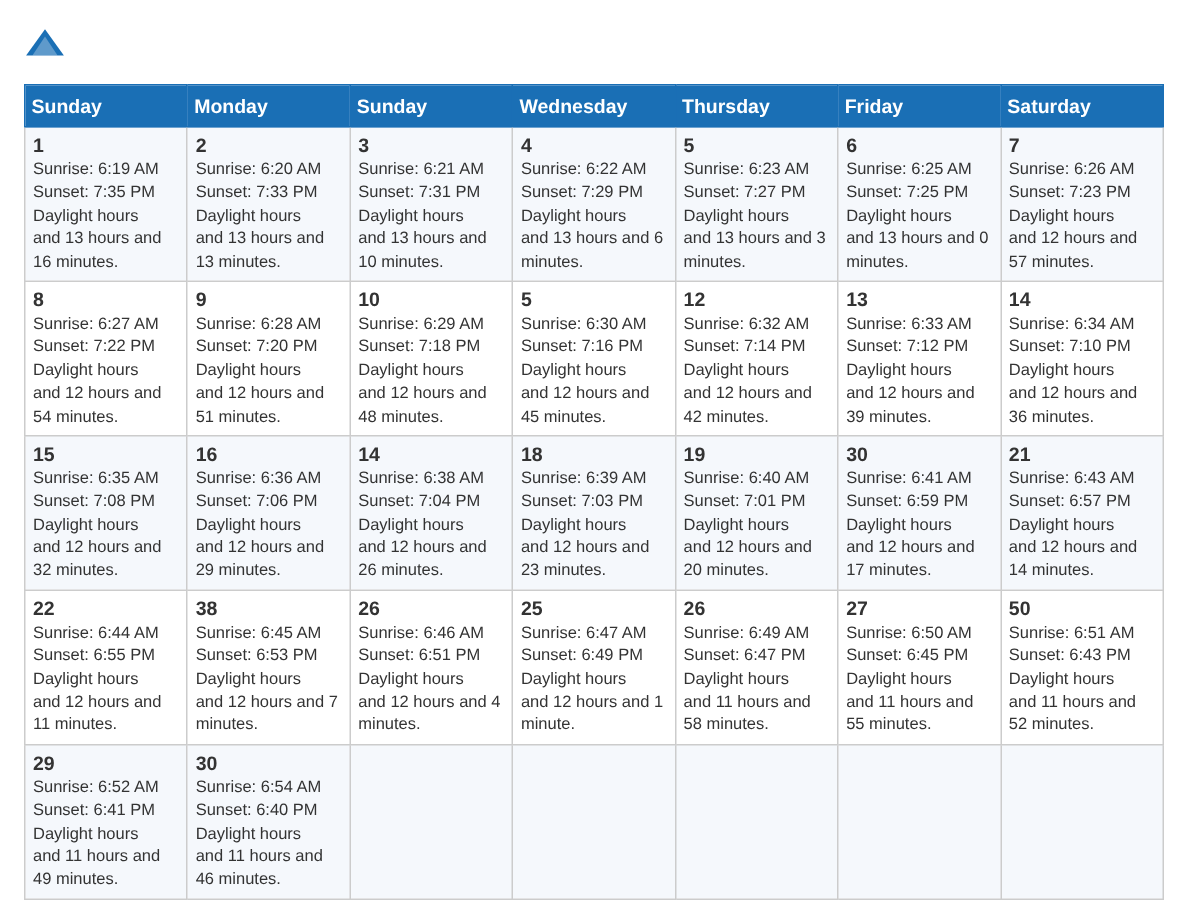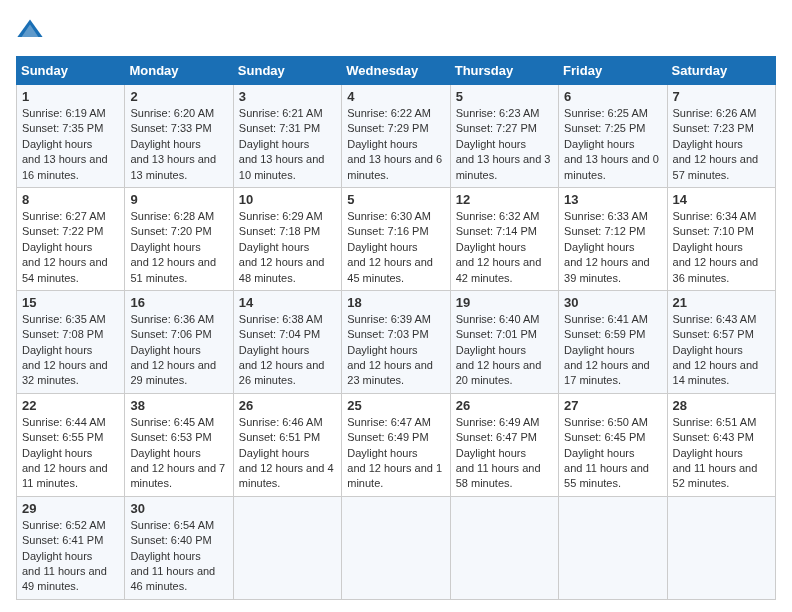--- a/index.html
+++ b/index.html
@@ -239,21 +239,21 @@
       </td>
         <td>
         <span class="day-num">26</span>
         <span class="cell-text">Sunrise: 6:49 AM<br>Sunset: 6:47 PM<br>Daylight hours<br>and 11 hours and 58 minutes.</span>
       </td>
         <td>
         <span class="day-num">27</span>
         <span class="cell-text">Sunrise: 6:50 AM<br>Sunset: 6:45 PM<br>Daylight hours<br>and 11 hours and 55 minutes.</span>
       </td>
         <td>
-        <span class="day-num">28</span>
+        <span class="day-num">50</span>
         <span class="cell-text">Sunrise: 6:51 AM<br>Sunset: 6:43 PM<br>Daylight hours<br>and 11 hours and 52 minutes.</span>
       </td>
       </tr>
       <tr>
         <td>
         <span class="day-num">29</span>
         <span class="cell-text">Sunrise: 6:52 AM<br>Sunset: 6:41 PM<br>Daylight hours<br>and 11 hours and 49 minutes.</span>
       </td>
         <td>
         <span class="day-num">30</span>

